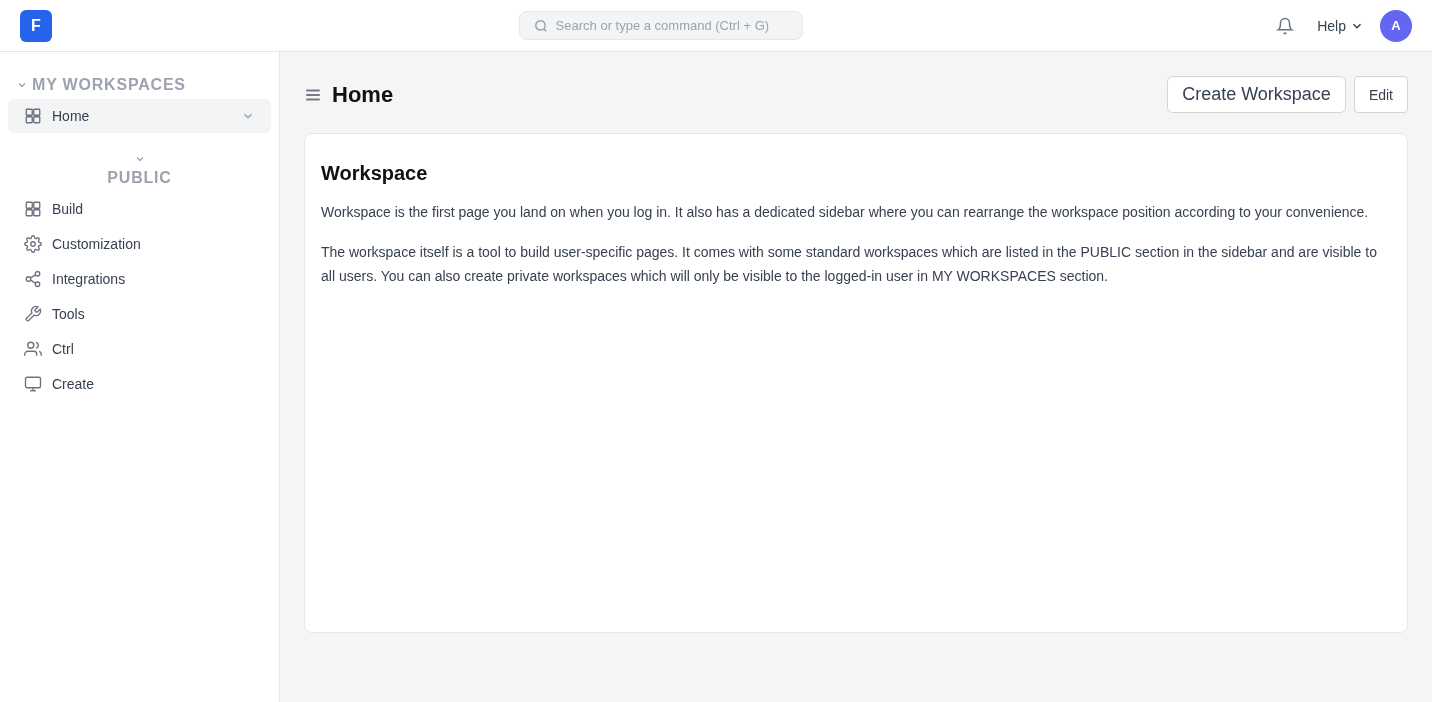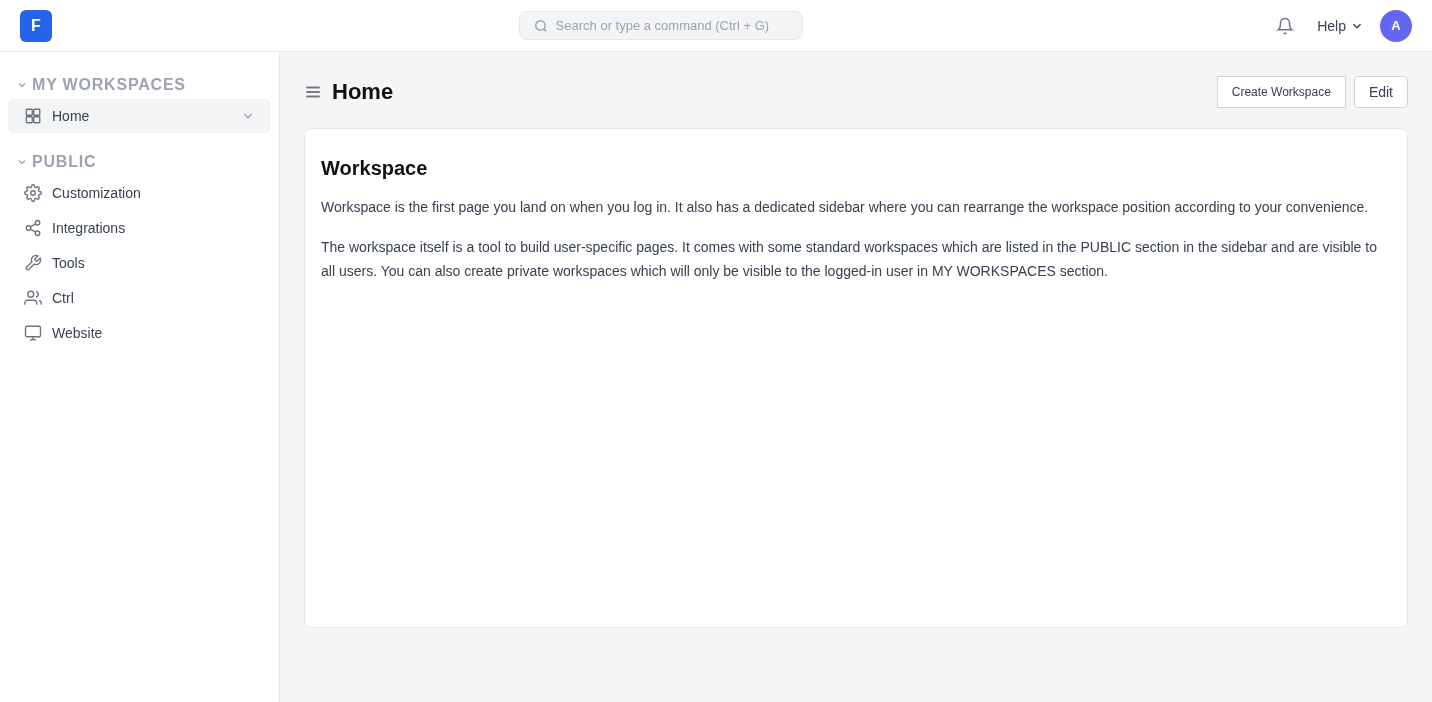--- a/index.html
+++ b/index.html
@@ -77,21 +77,21 @@
     .page-header {
       display: flex; align-items: center; justify-content: space-between;
       margin-bottom: 20px;
     }
     .page-title-wrapper { display: flex; align-items: center; gap: 10px; }
     .hamburger-icon { color: #6b7280; cursor: pointer; }
     .page-title { font-size: 22px; font-weight: 700; color: #111; }
     .header-actions { display: flex; gap: 8px; }
     .btn-create {
       background: #fff; border: 1px solid #d1d5db; color: #374151;
-      border-radius: 0; padding: 7px 14px; font-size: 12px;
+      border-radius: 6px; padding: 7px 14px; font-size: 18px;
       cursor: pointer; font-weight: 500;
     }
     .btn-edit {
       background: #fff; border: 1px solid #d1d5db; color: #374151;
       border-radius: 4px; padding: 7px 14px; font-size: 14px;
       cursor: pointer; font-weight: 500;
     }
 
     
     .content-card {
@@ -158,27 +158,36 @@
         <rect x="13" y="3" width="8" height="8" rx="1"></rect>
         <rect x="3" y="13" width="8" height="8" rx="1"></rect>
         <rect x="13" y="13" width="8" height="8" rx="1"></rect>
       </svg>
       <span class="item-label">Home</span>
       <svg class="chevron" width="14" height="14" viewBox="0 0 24 24" fill="none" stroke="currentColor" stroke-width="2.5">
         <polyline points="6 9 12 15 18 9"></polyline>
       </svg>
     </div>
 
-    <div class="sidebar-section-label" style="margin-top:12px;">
+    <div class="sidebar-section-label" style="margin-top:12px;flex-direction:column;">
       <svg width="12" height="12" viewBox="0 0 24 24" fill="none" stroke="currentColor" stroke-width="2.5">
         <polyline points="6 9 12 15 18 9"></polyline>
       </svg>
       <span>PUBLIC</span>
     </div>
 
+    <div class="sidebar-item">
+      <svg class="item-icon" viewBox="0 0 24 24" fill="none" stroke="currentColor" stroke-width="1.8">
+        <rect x="3" y="3" width="8" height="8" rx="1"></rect>
+        <rect x="13" y="3" width="8" height="8" rx="1"></rect>
+        <rect x="3" y="13" width="8" height="8" rx="1"></rect>
+        <rect x="13" y="13" width="8" height="8" rx="1"></rect>
+      </svg>
+      <span class="item-label">Build</span>
+    </div>
 
     <div class="sidebar-item">
       <svg class="item-icon" viewBox="0 0 24 24" fill="none" stroke="currentColor" stroke-width="1.8">
         <circle cx="12" cy="12" r="3"></circle>
         <path d="M19.4 15a1.65 1.65 0 0 0 .33 1.82l.06.06a2 2 0 0 1-2.83 2.83l-.06-.06a1.65 1.65 0 0 0-1.82-.33 1.65 1.65 0 0 0-1 1.51V21a2 2 0 0 1-4 0v-.09A1.65 1.65 0 0 0 9 19.4a1.65 1.65 0 0 0-1.82.33l-.06.06a2 2 0 0 1-2.83-2.83l.06-.06A1.65 1.65 0 0 0 4.68 15a1.65 1.65 0 0 0-1.51-1H3a2 2 0 0 1 0-4h.09A1.65 1.65 0 0 0 4.6 9a1.65 1.65 0 0 0-.33-1.82l-.06-.06a2 2 0 0 1 2.83-2.83l.06.06A1.65 1.65 0 0 0 9 4.68a1.65 1.65 0 0 0 1-1.51V3a2 2 0 0 1 4 0v.09a1.65 1.65 0 0 0 1 1.51 1.65 1.65 0 0 0 1.82-.33l.06-.06a2 2 0 0 1 2.83 2.83l-.06.06A1.65 1.65 0 0 0 19.4 9a1.65 1.65 0 0 0 1.51 1H21a2 2 0 0 1 0 4h-.09a1.65 1.65 0 0 0-1.51 1z"></path>
       </svg>
       <span class="item-label">Customization</span>
     </div>
 
     <div class="sidebar-item">
@@ -208,21 +217,21 @@
       </svg>
       <span class="item-label">Ctrl</span>
     </div>
 
     <div class="sidebar-item">
       <svg class="item-icon" viewBox="0 0 24 24" fill="none" stroke="currentColor" stroke-width="1.8">
         <rect x="2" y="3" width="20" height="14" rx="2"></rect>
         <line x1="8" y1="21" x2="16" y2="21"></line>
         <line x1="12" y1="17" x2="12" y2="21"></line>
       </svg>
-      <span class="item-label">Website</span>
+      <span class="item-label">Create</span>
     </div>
 
   </aside>
 
   <main class="main-content">
 
     <div class="page-header">
       <div class="page-title-wrapper">
         <svg class="hamburger-icon" width="18" height="18" viewBox="0 0 24 24" fill="none" stroke="currentColor" stroke-width="2.5">
           <line x1="3" y1="6" x2="21" y2="6"></line>

